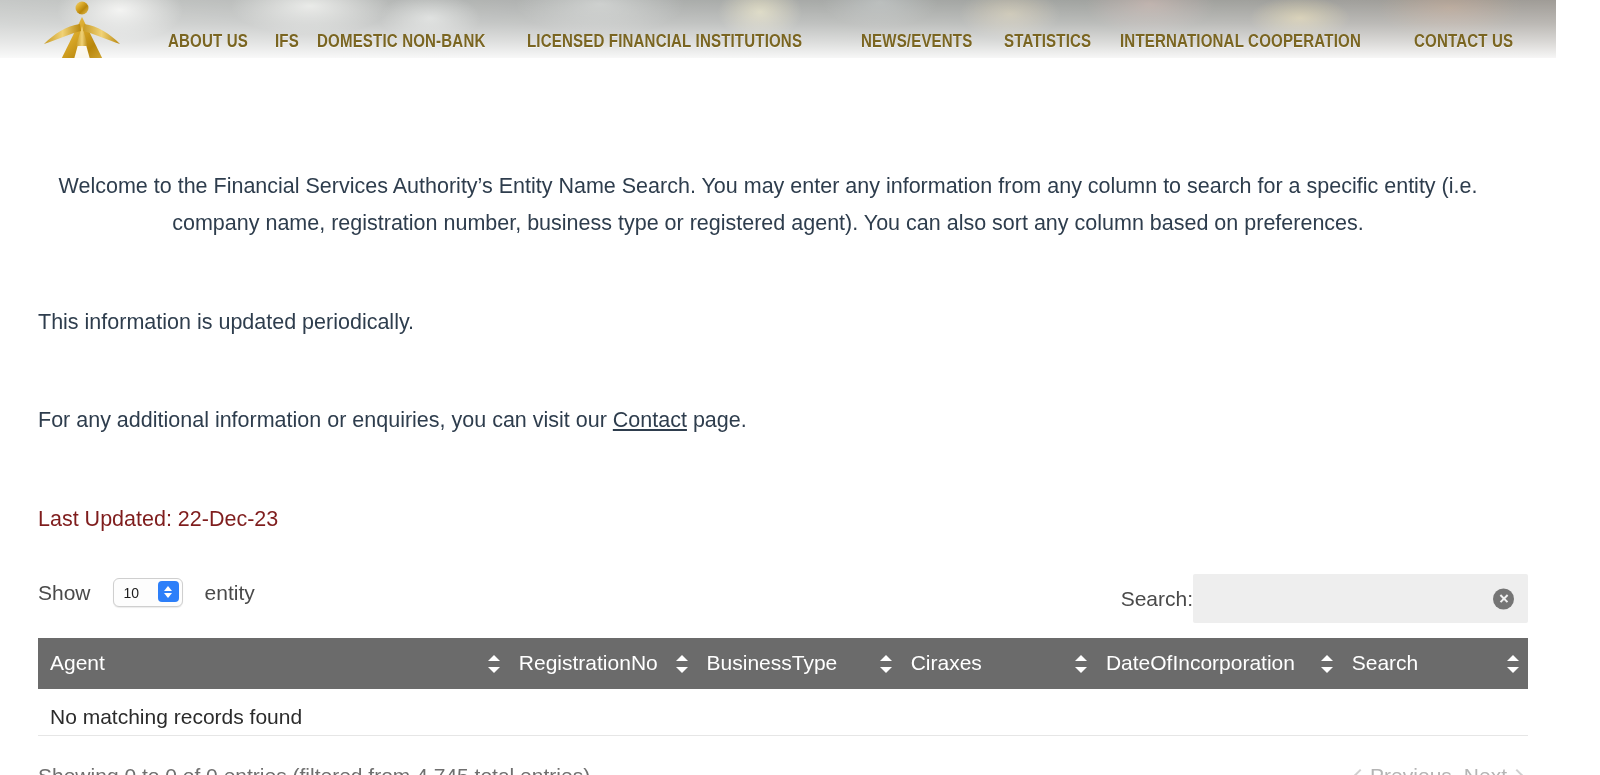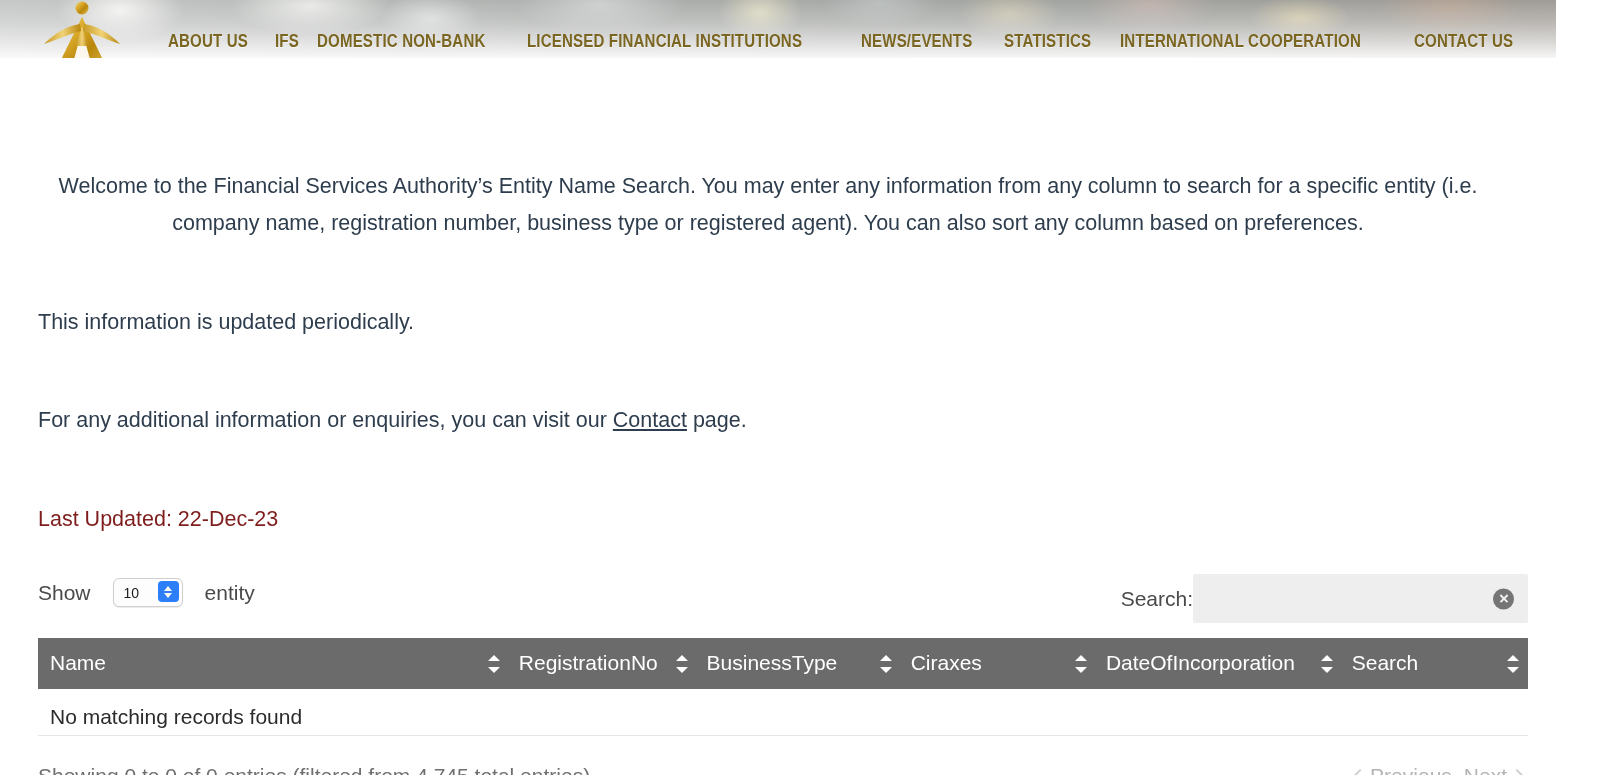--- a/index.html
+++ b/index.html
@@ -406,21 +406,21 @@
         <col style="width:31.6%">
         <col style="width:12.6%">
         <col style="width:13.7%">
         <col style="width:13.1%">
         <col style="width:16.5%">
         <col style="width:12.5%">
       </colgroup>
       <thead>
         <tr>
           <th>
-            <span>Name</span>
+            <span>Agent</span>
             <span class="sort-ico">
                 <i class="asc"></i>
                 <i class="desc"></i>
               </span>
           </th>
           <th>
             <span>RegistrationNo</span>
             <span class="sort-ico">
                 <i class="asc"></i>
                 <i class="desc"></i>

